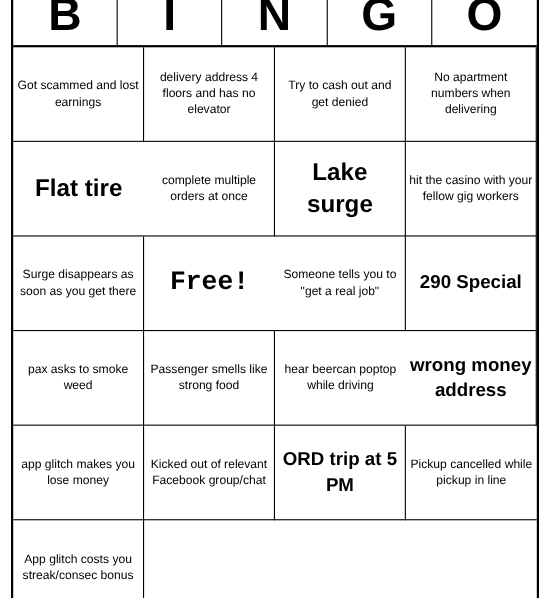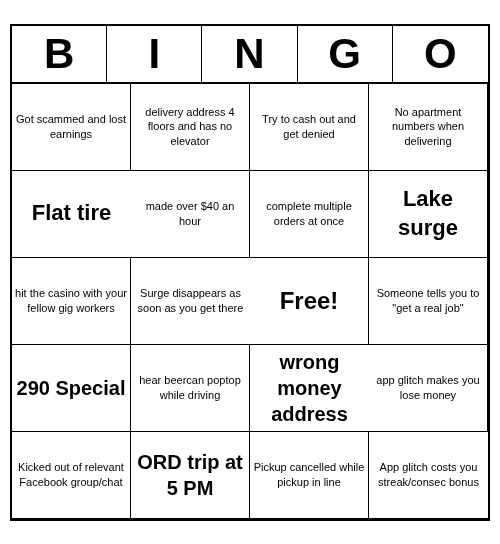--- a/index.html
+++ b/index.html
@@ -52,54 +52,56 @@
       border-right: none;
     }
     .cell:nth-child(n+21) {
       border-bottom: none;
     }
     .cell-large {
       font-size: 22px;
       font-weight: bold;
     }
     .cell-medium {
-      font-size: 20px;
+      font-size: 17px;
       font-weight: bold;
       text-align: center;
     }
     .cell-free {
       font-size: 24px;
       font-weight: bold;
+      font-family: Liberation Mono, monospace;
     }
   </style>
 </head>
 <body>
 
 <div class="bingo-card">
   <div class="bingo-header">
   <div class="bingo-letter">B</div>
       <div class="bingo-letter">I</div>
       <div class="bingo-letter">N</div>
       <div class="bingo-letter">G</div>
       <div class="bingo-letter">O</div>
     </div>
   <div class="bingo-grid">
   <div class="cell">Got scammed and lost earnings</div>
       <div class="cell">delivery address 4 floors and has no elevator</div>
       <div class="cell">Try to cash out and get denied</div>
       <div class="cell">No apartment numbers when delivering</div>
       <div class="cell cell-large">Flat tire</div>
-      <div class="cell">made over $40 an hour</div>
       <div class="cell">complete multiple orders at once</div>
       <div class="cell cell-large">Lake surge</div>
       <div class="cell">hit the casino with your fellow gig workers</div>
       <div class="cell">Surge disappears as soon as you get there</div>
       <div class="cell cell-free">Free!</div>
       <div class="cell">Someone tells you to "get a real job"</div>
       <div class="cell cell-medium">290 Special</div>
+      <div class="cell">pax asks to smoke weed</div>
+      <div class="cell">Passenger smells like strong food</div>
       <div class="cell">hear beercan poptop while driving</div>
       <div class="cell cell-medium">wrong money address</div>
       <div class="cell">app glitch makes you lose money</div>
       <div class="cell">Kicked out of relevant Facebook group/chat</div>
       <div class="cell cell-medium">ORD trip at 5 PM</div>
       <div class="cell">Pickup cancelled while pickup in line</div>
       <div class="cell">App glitch costs you streak/consec bonus</div>
     </div>
 </div>
 

